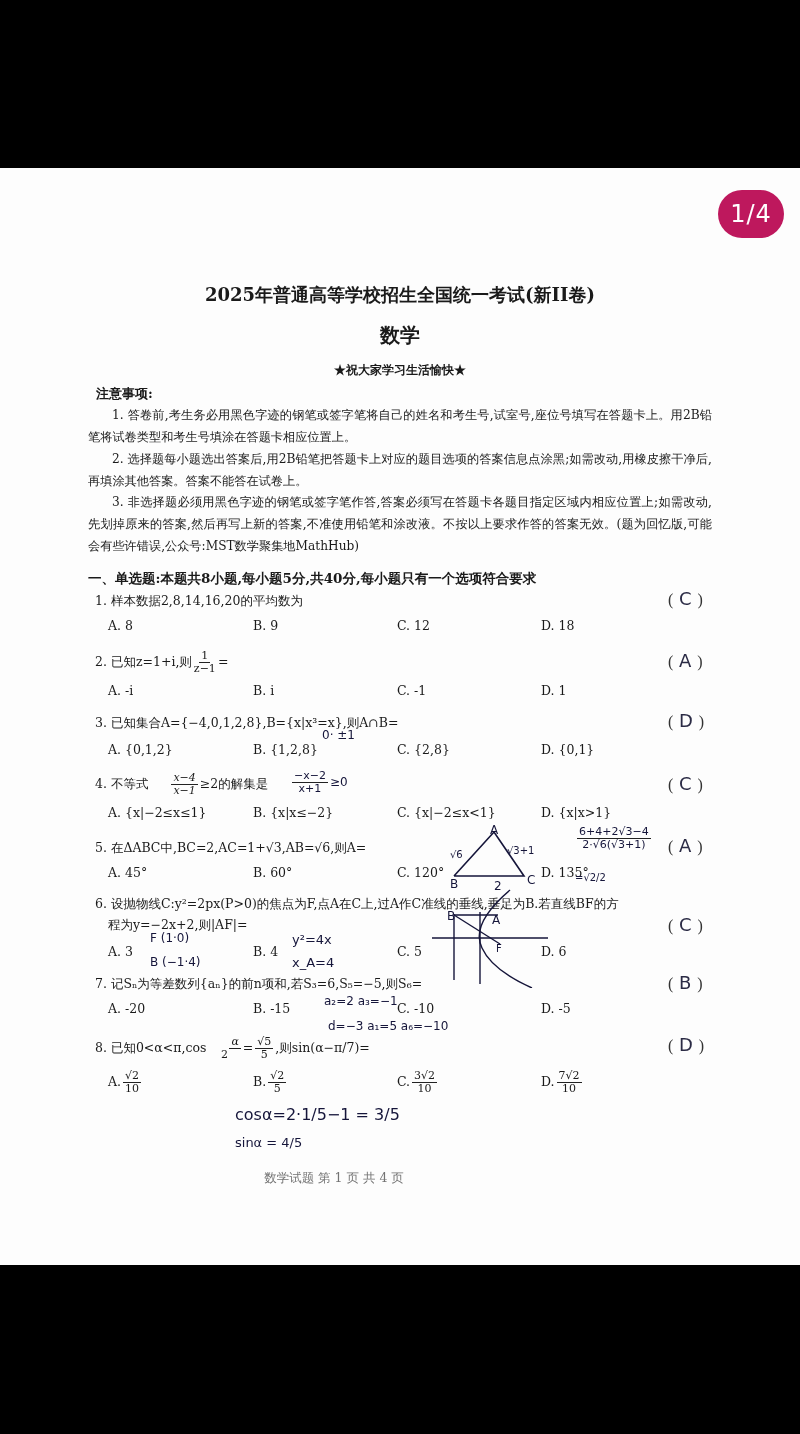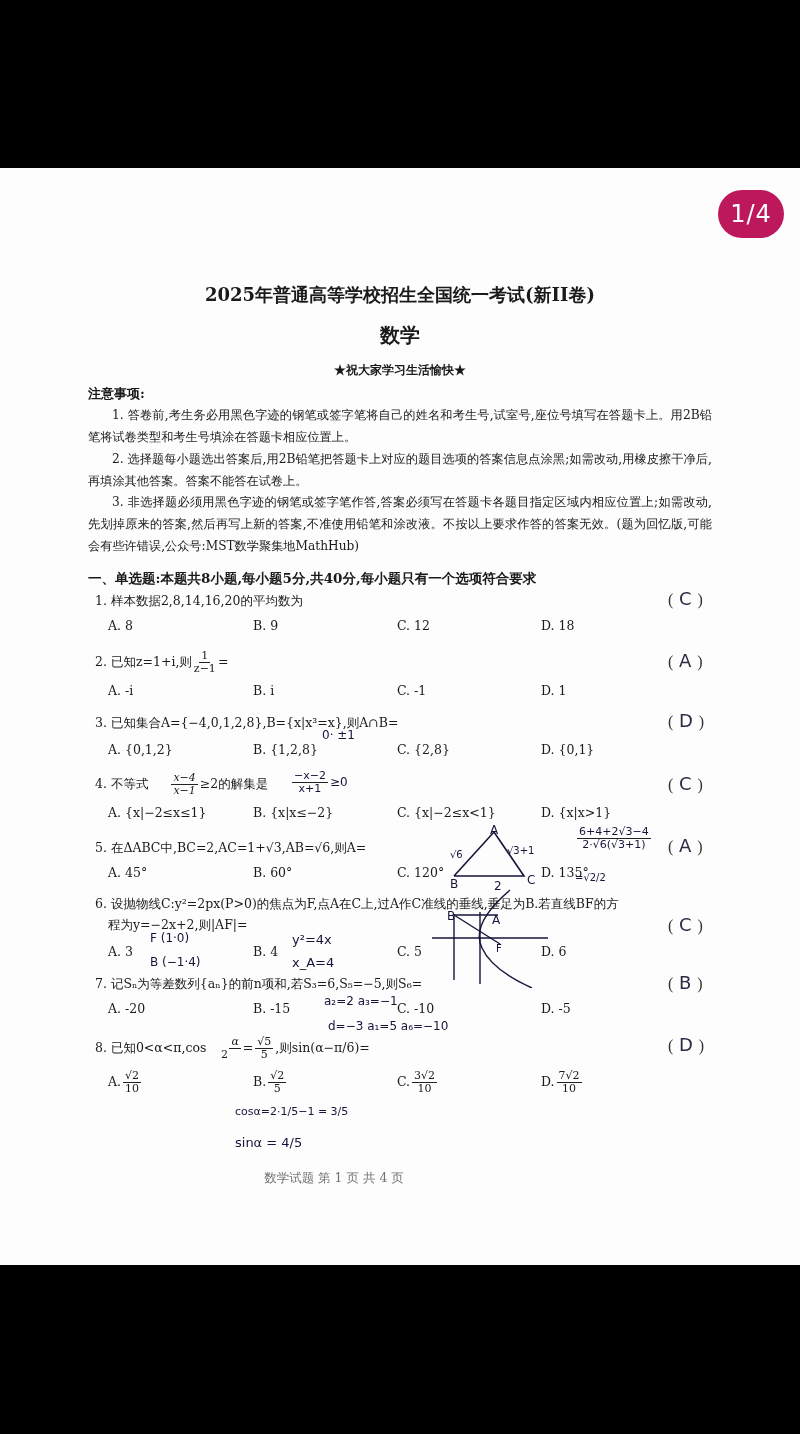--- a/index.html
+++ b/index.html
@@ -14,21 +14,21 @@
   .badge {
     position: absolute; left: 718px; top: 190px; width: 66px; height: 48px;
     border-radius: 24px; background: #be185d; color: #fff;
     font-family: "DejaVu Sans", sans-serif; font-size: 24px;
     display: flex; align-items: center; justify-content: center; letter-spacing: 1px;
   }
   .abs { position: absolute; white-space: nowrap; }
   .title { left: 0; width: 800px; top: 283px; text-align: center; font-size: 18px; font-weight: bold; }
   .subject { left: 0; width: 800px; top: 322px; text-align: center; font-size: 20px; font-weight: bold; }
   .motto { left: 0; width: 800px; top: 362px; text-align: center; font-size: 12px; font-weight: bold; }
-  .notes-h { left: 88px; top: 385px; font-size: 13px; font-weight: bold; text-align: center; }
+  .notes-h { left: 96px; top: 385px; font-size: 13px; font-weight: bold; text-align: center; }
   .note { left: 88px; width: 624px; font-size: 12.2px; line-height: 22px; white-space: normal; text-align: justify; }
   .note .ind { padding-left: 24px; }
   .sec { left: 88px; top: 570px; font-size: 13.5px; font-weight: bold; }
   .q { left: 95px; font-size: 12.5px; }
   .opt { font-size: 12.5px; }
   .ans { left: 668px; font-size: 18px; font-family: "DejaVu Sans", sans-serif; color: #2b2b45; }
   .ans .par { font-family: "Liberation Serif", serif; font-size: 16px; color: #333; }
   .hw { font-family: "DejaVu Sans", sans-serif; color: #15153a; font-size: 12px; }
   .footer { left: 4px; width: 660px; top: 1170px; text-align: center; font-size: 12.5px; color: #737373; }
   .frac { display: inline-flex; flex-direction: column; align-items: center; vertical-align: middle; font-size: 11px; line-height: 12px; margin: 0 2px; }
@@ -152,35 +152,35 @@
 <div class="abs hw" style="left:324px;top:994px">a₂=2  a₃=−1</div>
 <div class="abs hw" style="left:328px;top:1019px;font-size:12px">d=−3  a₁=5  a₆=−10</div>
 
 <div class="abs q" style="top:1036px">
   <span>8. 已知0&lt;α&lt;π,cos</span><span class="frac">
       <span class="n it">α</span>
       <span>2</span>
     </span><span>=</span><span class="frac">
       <span class="n">√5</span>
       <span>5</span>
-    </span><span>,则sin(α−π/6)=</span>
+    </span><span>,则sin(α−π/7)=</span>
 </div>
 <div class="abs ans" style="top:1034px"><span class="par">(</span> <span>D</span> <span class="par">)</span></div>
 <div class="abs opt" style="left:108px;top:1070px"><span>A.</span><span class="frac">
       <span class="n">√2</span>
       <span>10</span>
     </span></div>
 <div class="abs opt" style="left:253px;top:1070px"><span>B.</span><span class="frac">
       <span class="n">√2</span>
       <span>5</span>
     </span></div>
 <div class="abs opt" style="left:397px;top:1070px"><span>C.</span><span class="frac">
       <span class="n">3√2</span>
       <span>10</span>
     </span></div>
 <div class="abs opt" style="left:541px;top:1070px"><span>D.</span><span class="frac">
       <span class="n">7√2</span>
       <span>10</span>
     </span></div>
-<div class="abs hw" style="left:235px;top:1105px;font-size:11px">cosα=2·1/5−1 = 3/5</div>
+<div class="abs hw" style="left:235px;top:1105px;font-size:16px">cosα=2·1/5−1 = 3/5</div>
 <div class="abs hw" style="left:235px;top:1135px;font-size:13px">sinα = 4/5</div>
 
 <div class="abs footer">数学试题 第 1 页 共 4 页</div>
 
 </body></html>

